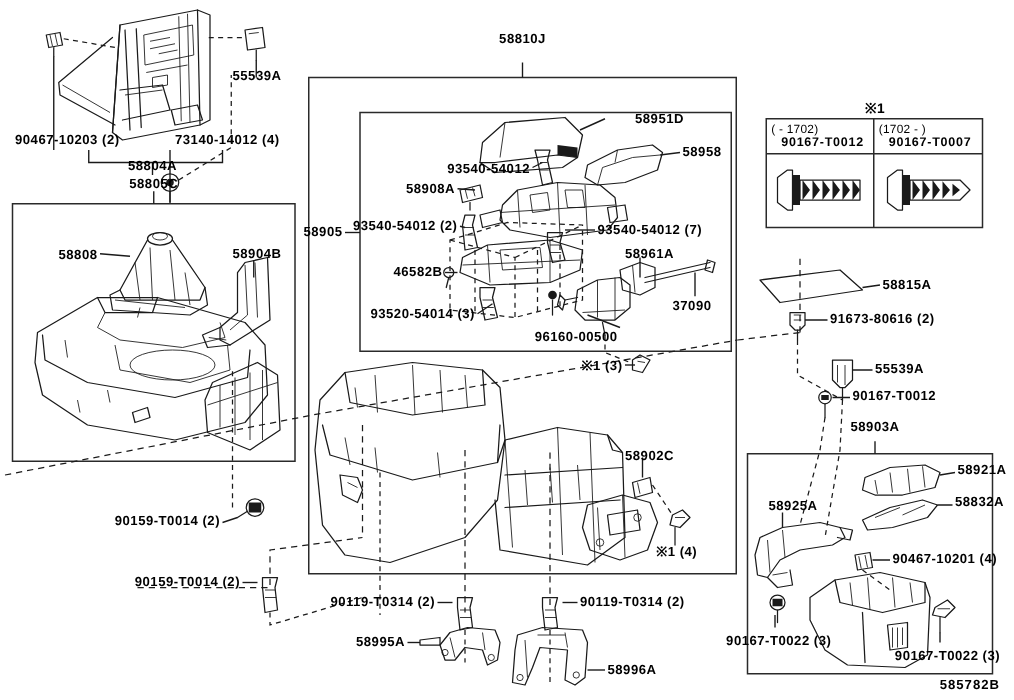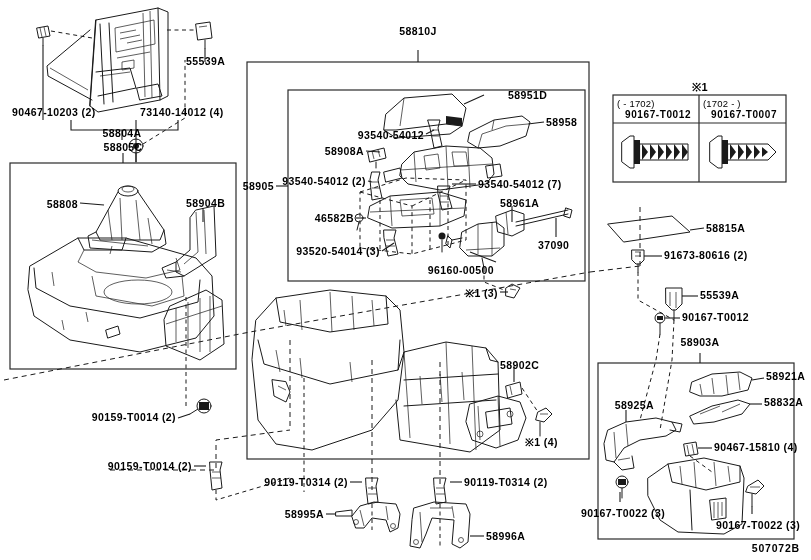--- a/index.html
+++ b/index.html
@@ -474,26 +474,26 @@
 
 <div class="lbl ctr" style="left:700px;top:82px;font-size:11px">※1</div>
 <div class="lbl tiny" style="left:617px;top:99px">(    - 1702)</div>
 <div class="lbl code" style="left:625px;top:110px">90167-T0012</div>
 <div class="lbl tiny" style="left:703px;top:99px">(1702 -    )</div>
 <div class="lbl code" style="left:711px;top:110px">90167-T0007</div>
 
 <div class="lbl" style="left:766px;top:371px">58921A</div>
 <div class="lbl" style="left:764px;top:397px">58832A</div>
 <div class="lbl rt" style="left:654px;top:400px">58925A</div>
-<div class="lbl" style="left:714px;top:442px">90467-15810 (4)</div>
+<div class="lbl" style="left:714px;top:442px">90467-10201 (4)</div>
 <div class="lbl ctr" style="left:623px;top:508px">90167-T0022 (3)</div>
 <div class="lbl ctr" style="left:758px;top:520px">90167-T0022 (3)</div>
 
 <div class="lbl rt" style="left:176px;top:412px">90159-T0014 (2)</div>
 <div class="lbl rt" style="left:192px;top:461px">90159-T0014 (2)</div>
 <div class="lbl rt" style="left:348px;top:477px">90119-T0314 (2)</div>
 <div class="lbl" style="left:464px;top:477px">90119-T0314 (2)</div>
 <div class="lbl rt" style="left:324px;top:509px">58995A</div>
 <div class="lbl" style="left:486px;top:531px">58996A</div>
 
-<div class="lbl rt" style="left:800px;top:543px;letter-spacing:.8px">507072B</div>
+<div class="lbl rt" style="left:800px;top:543px;letter-spacing:.8px">585782B</div>
 
 </div>
 
 </body></html>

